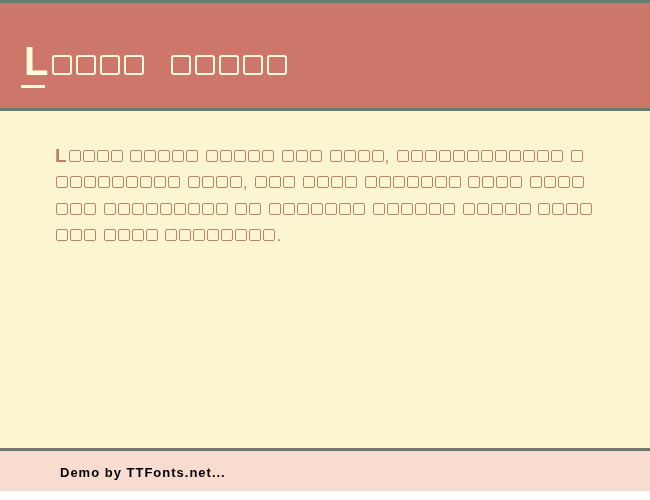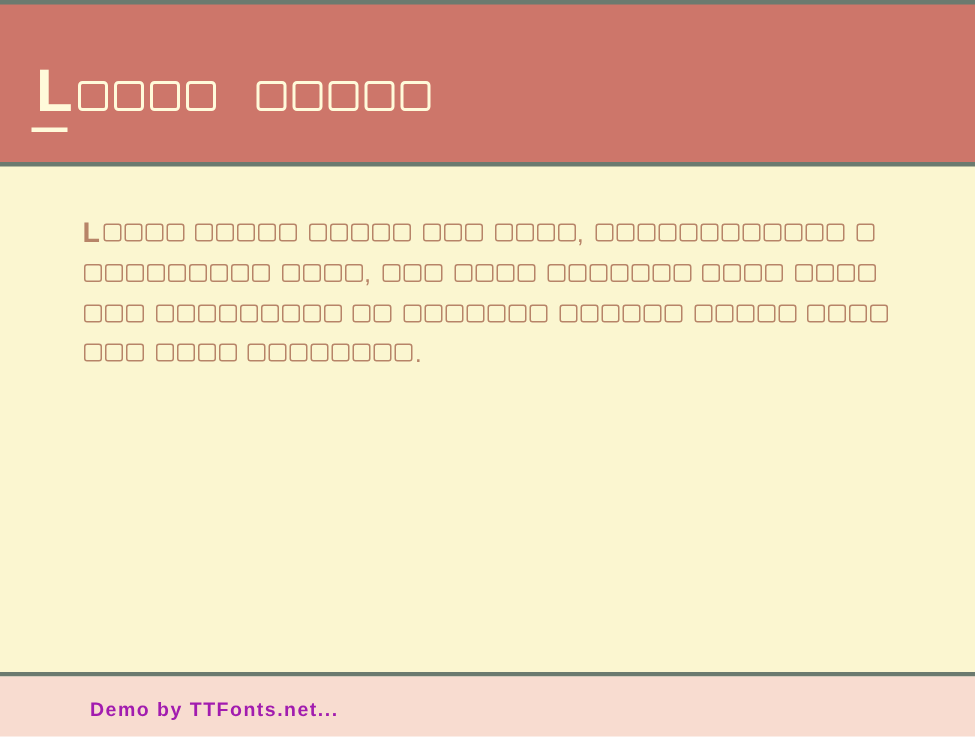--- a/index.html
+++ b/index.html
@@ -54,21 +54,21 @@
 .body-text .first-letter {
   font-weight: 900;
   font-size: 19px;
 }
 .footer {
   background: #f8dcd0;
   padding: 14px 60px;
   height: 40px;
 }
 .footer-text {
-  color: #a21caf;
+  color: #000000;
   font-size: 13px;
   font-family: Arial, sans-serif;
   font-weight: bold;
   letter-spacing: 1px;
 }
 .box {
   display: inline-block;
   width: 12px;
   height: 12px;
   border: 1.8px solid currentColor;

